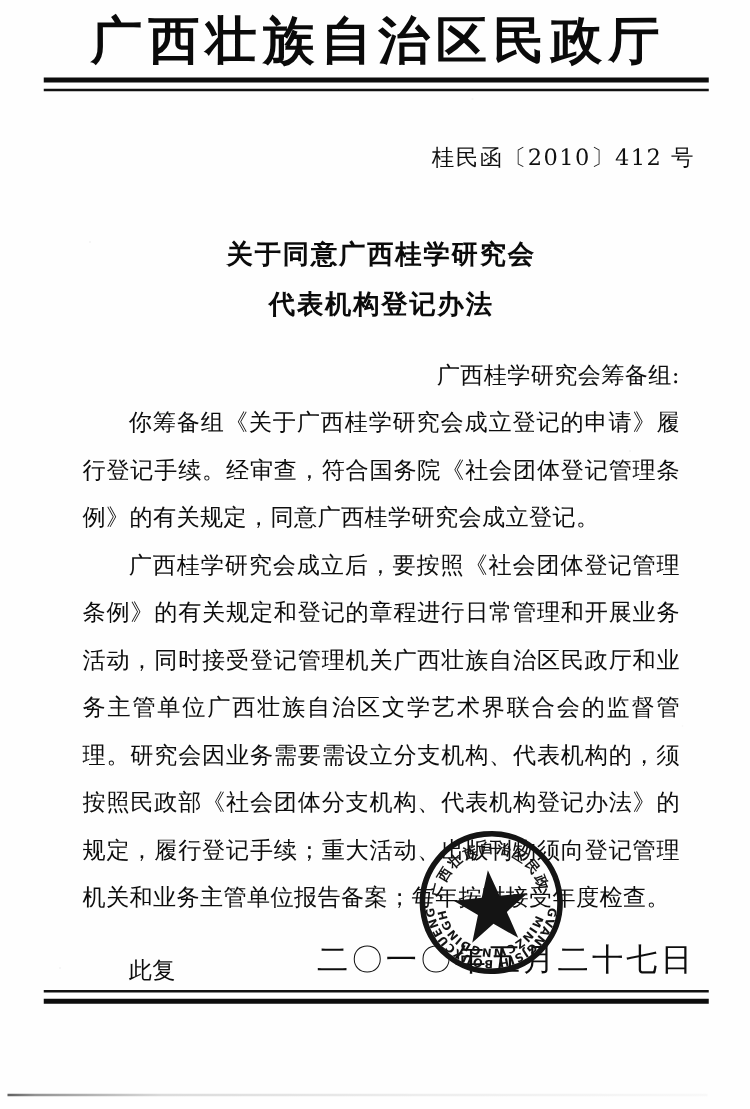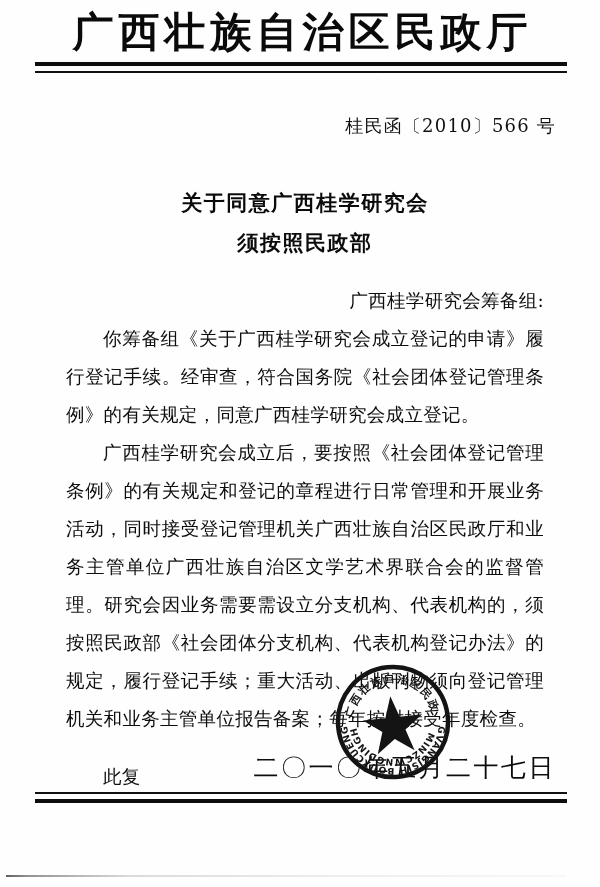--- a/index.html
+++ b/index.html
@@ -165,25 +165,25 @@
 
   <div class="paper-noise"></div>
 
   <div class="masthead">广西壮族自治区民政厅</div>
 
   <div class="rule-group-top">
     <div class="rule-thick"></div>
     <div class="rule-thin"></div>
   </div>
 
-  <div class="doc-number">桂民函〔2010〕566 号</div>
+  <div class="doc-number">桂民函〔2010〕412 号</div>
 
   <div class="title-block">
     <div class="title-line">关于同意广西桂学研究会</div>
-    <div class="title-line">须按照民政部</div>
+    <div class="title-line">代表机构登记办法</div>
   </div>
 
   <div class="body-block">
     <div class="salutation">广西桂学研究会筹备组:</div>
     <div class="para">你筹备组《关于广西桂学研究会成立登记的申请》履行登记手续。经审查，符合国务院《社会团体登记管理条例》的有关规定，同意广西桂学研究会成立登记。</div>
     <div class="para">广西桂学研究会成立后，要按照《社会团体登记管理条例》的有关规定和登记的章程进行日常管理和开展业务活动，同时接受登记管理机关广西壮族自治区民政厅和业务主管单位广西壮族自治区文学艺术界联合会的监督管理。研究会因业务需要需设立分支机构、代表机构的，须按照民政部《社会团体分支机构、代表机构登记办法》的规定，履行登记手续；重大活动、出版刊物须向登记管理机关和业务主管单位报告备案；每年按时接受年度检查。</div>
     <div class="closing">此复</div>
   </div>
 
   <div class="date-line">二〇一〇年五月二十七日</div>

